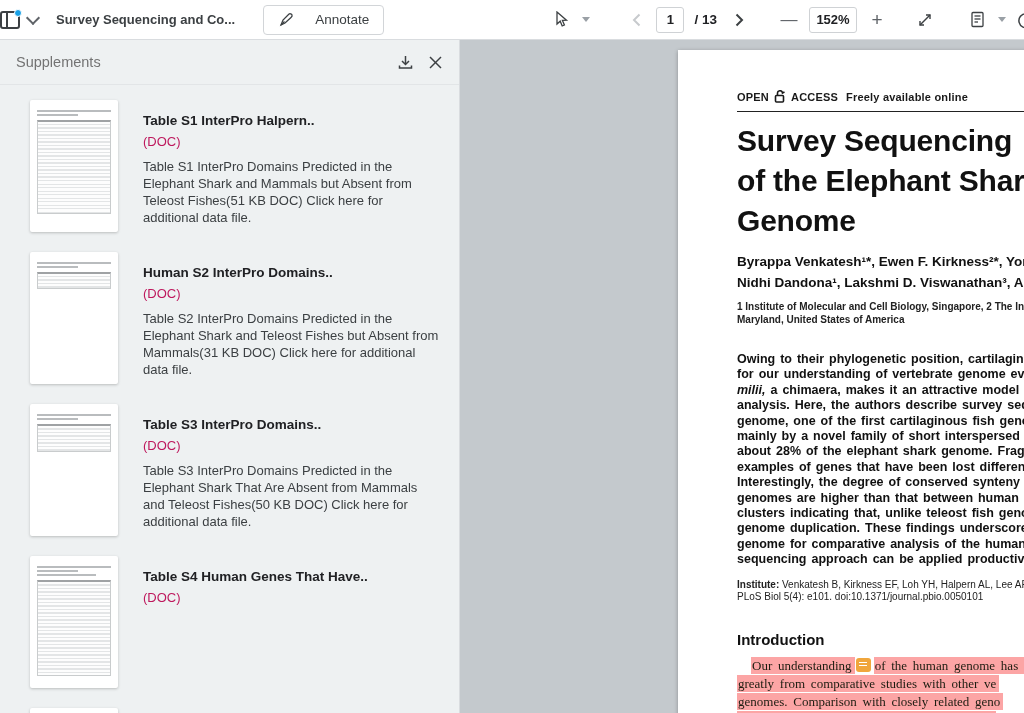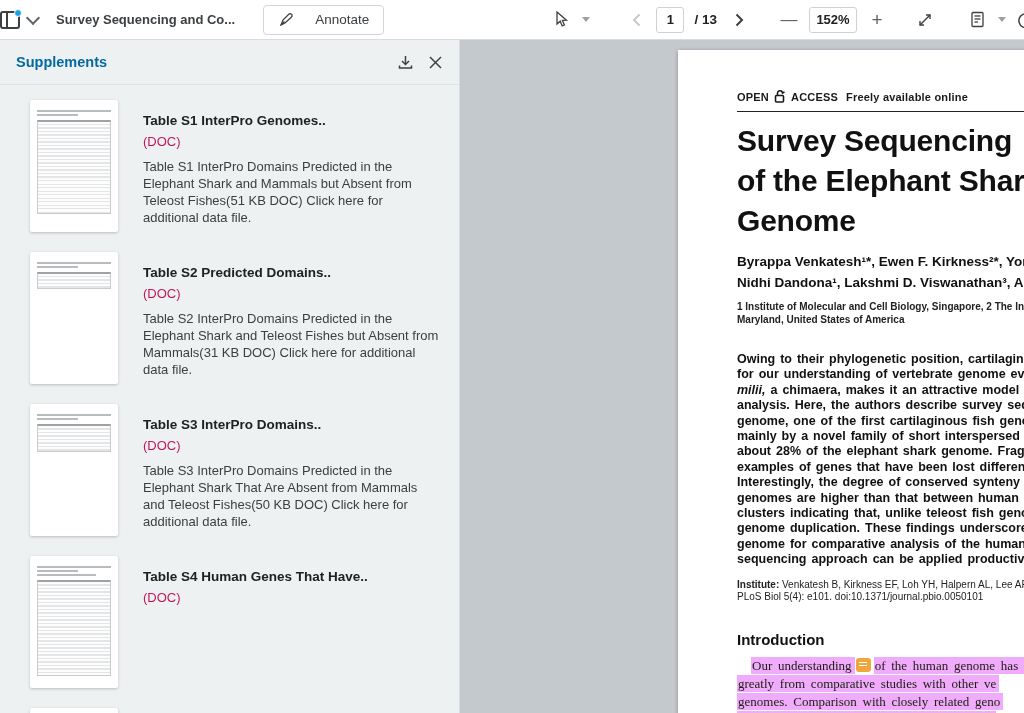--- a/index.html
+++ b/index.html
@@ -30,21 +30,21 @@
   .page-total { font-size:13.5px; font-weight:bold; color:#202124; margin:0 2px; }
   .zoom-minus { font-size:17px; color:#5f6368; font-weight:normal; }
   .zoom-plus { font-size:19px; color:#5f6368; }
 
   
   .app-body { position:absolute; top:40px; left:0; width:1024px; height:673px; display:flex; }
 
   
   .panel { width:460px; height:100%; background:#eef1f2; border-right:1px solid #d9dcdf; overflow:hidden; flex:none; }
   .panel-header { height:45px; display:flex; align-items:center; padding:0 16px; border-bottom:1px solid #e2e5e7; }
-  .panel-title { font-size:14.5px; font-weight:bold; color:#0369a1; }
+  .panel-title { font-size:14.5px; font-weight:normal; color:#737373; }
   .panel-actions { margin-left:auto; display:flex; align-items:center; gap:14px; }
   .panel-list { padding:15px 20px 0 30px; }
   .sup-item { display:flex; margin-bottom:20px; }
   .thumb { width:88px; height:132px; background:#fff; border-radius:2px; flex:none;
     box-shadow:0 1px 3px rgba(0,0,0,.22); padding:10px 7px; cursor:pointer; }
   .thumb .cap { height:2px; background:#b9bcbe; margin-bottom:2px; }
   .thumb .cap.short { width:55%; }
   .thumb .mini-table { margin-top:4px; border:1px solid #c9cccd; border-top:2px solid #9fa2a4;
     background:repeating-linear-gradient(to bottom, #fdfdfd 0 2px, #e3e5e6 2px 3.5px); }
   .sup-text { margin-left:25px; padding-top:13px; width:300px; }
@@ -62,21 +62,21 @@
   .paper-title { margin-top:9px; font-size:30px; line-height:40px; font-weight:bold; color:#111;
     letter-spacing:-.2px; white-space:nowrap; }
   .authors { margin-top:10px; font-size:13.5px; font-weight:bold; color:#111; line-height:21px; white-space:nowrap; }
   .affils { margin-top:7px; font-size:10px; font-weight:bold; color:#222; line-height:13px; white-space:nowrap; }
   .abstract { margin-top:26px; font-size:12.5px; font-weight:bold; color:#111; line-height:15.4px;
     white-space:nowrap; word-spacing:1.5px; }
   .citation { margin-top:11px; font-size:10px; color:#222; line-height:12px; white-space:nowrap; }
   .intro-h { margin-top:28px; font-size:15px; font-weight:bold; color:#111; }
   .intro { margin-top:9px; font-family:"Liberation Serif", serif; font-size:13px; color:#1c1c10;
     line-height:18px; white-space:nowrap; word-spacing:2.5px; }
-  .intro .hl { background:#f0abfc; padding:1px 3px 1px 1px; }
+  .intro .hl { background:#fca5a5; padding:1px 3px 1px 1px; }
   .intro .indent { display:inline-block; width:14px; }
   .note-ico { display:inline-block; width:15px; height:14px; background:#f0a63c; border-radius:3px;
     vertical-align:-2px; margin:0 3px 0 1px; position:relative; }
   .note-ico:before { content:""; position:absolute; left:3px; top:4px; width:8px; height:1.5px; background:#fff; box-shadow:0 3px 0 #fff; }
 
   svg { display:block; }
 </style>
 </head>
 <body>
 
@@ -171,34 +171,34 @@
 
     <div class="panel-list">
 
       <div class="sup-item">
         <div class="thumb">
           <div class="cap"></div>
             <div class="cap short"></div>
           <div class="mini-table" style="height:94px"></div>
         </div>
         <div class="sup-text">
-          <div class="sup-title">Table S1 InterPro Genomes..</div>
+          <div class="sup-title">Table S1 InterPro Halpern..</div>
           <div class="sup-type">(DOC)</div>
           <div class="sup-desc">Table S1 InterPro Domains Predicted in the Elephant Shark and Mammals but Absent from Teleost Fishes(51 KB DOC) Click here for additional data file.</div>
         </div>
       </div>
 
       <div class="sup-item">
         <div class="thumb">
           <div class="cap"></div>
             <div class="cap short"></div>
           <div class="mini-table" style="height:17px"></div>
         </div>
         <div class="sup-text">
-          <div class="sup-title">Table S2 Predicted Domains..</div>
+          <div class="sup-title">Human S2 InterPro Domains..</div>
           <div class="sup-type">(DOC)</div>
           <div class="sup-desc">Table S2 InterPro Domains Predicted in the Elephant Shark and Teleost Fishes but Absent from Mammals(31 KB DOC) Click here for additional data file.</div>
         </div>
       </div>
 
       <div class="sup-item">
         <div class="thumb">
           <div class="cap"></div>
             <div class="cap short"></div>
           <div class="mini-table" style="height:28px"></div>

